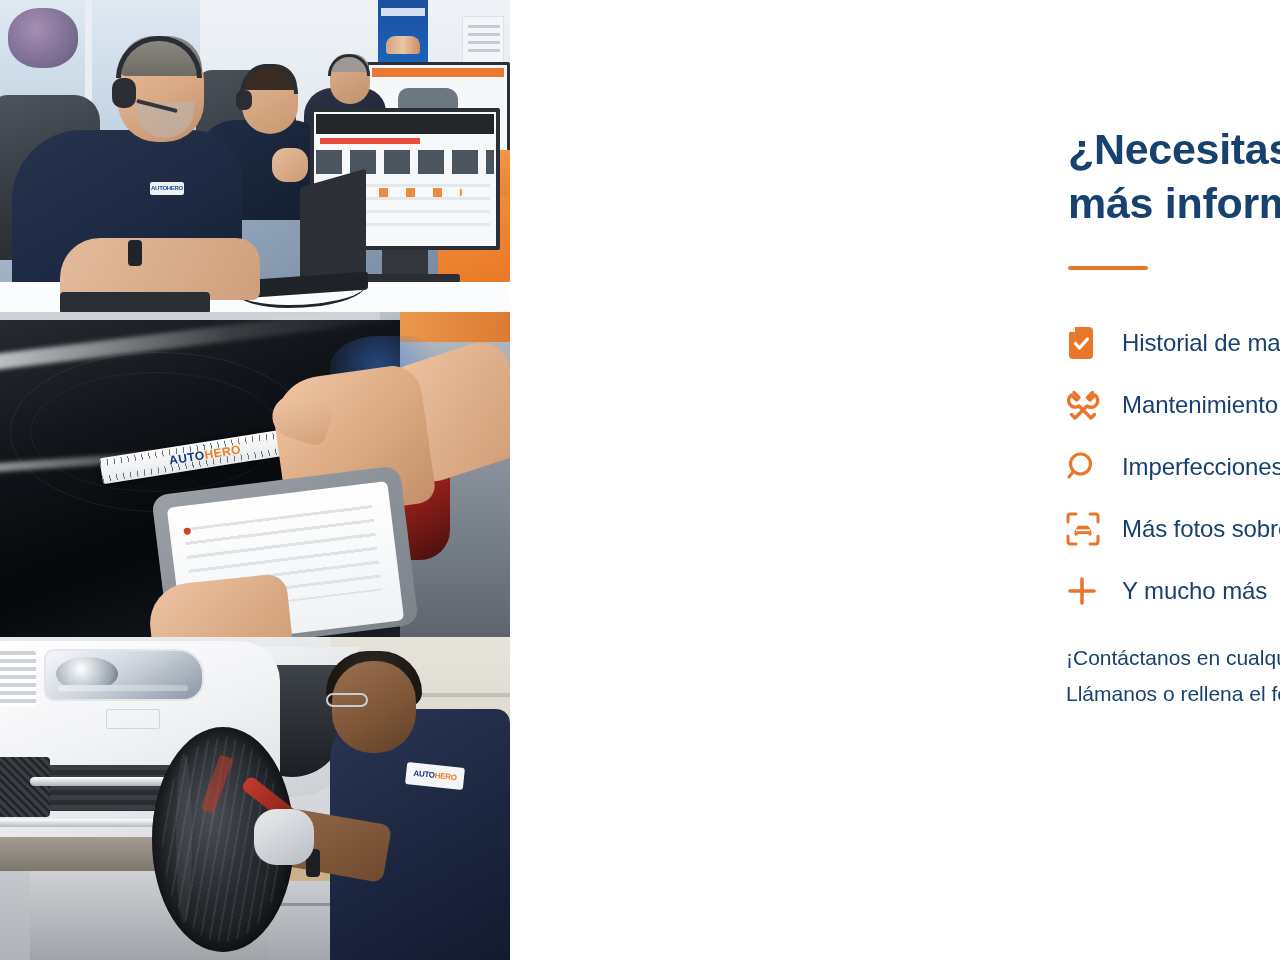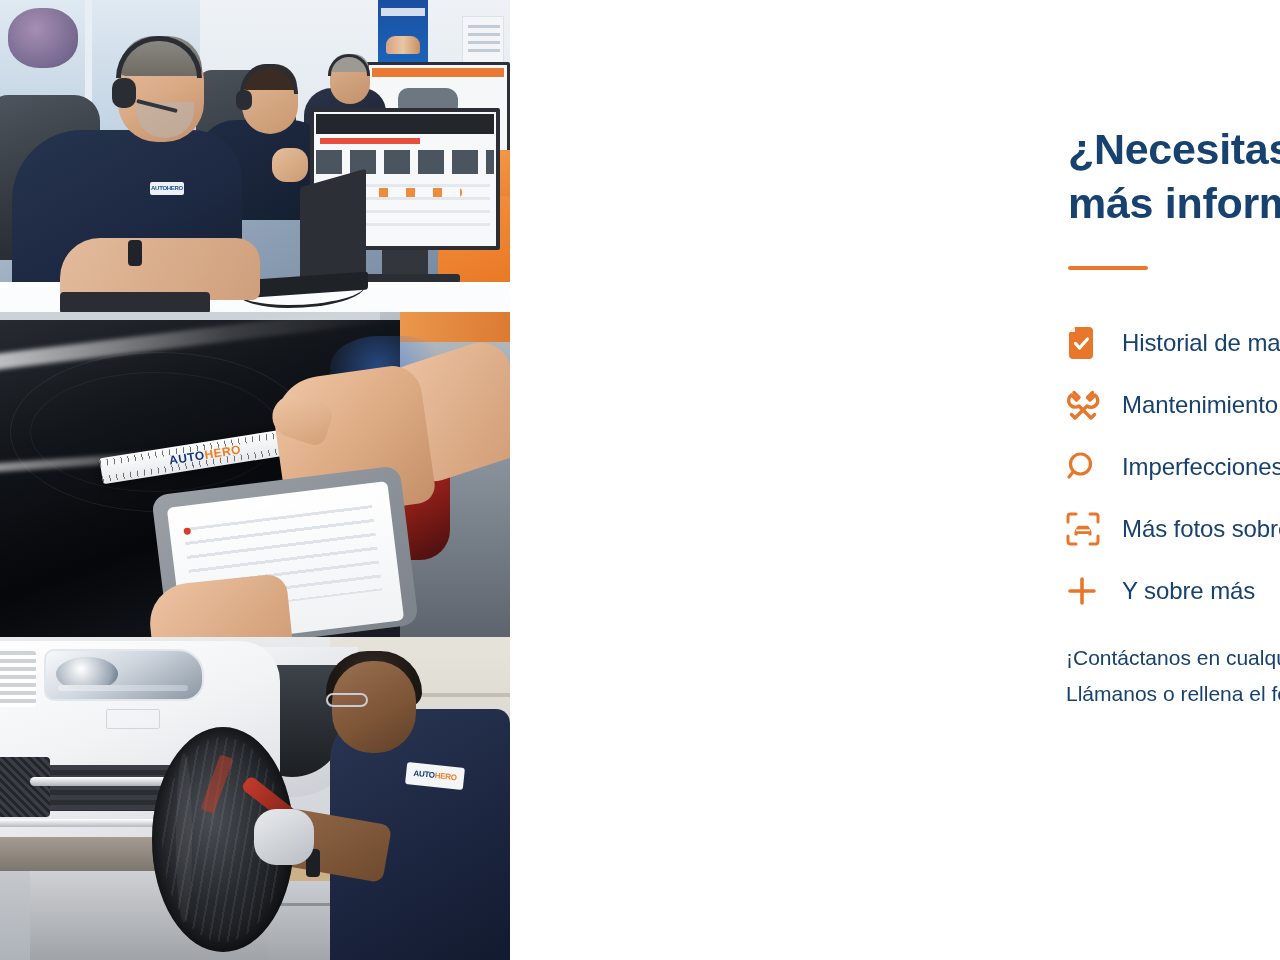--- a/index.html
+++ b/index.html
@@ -448,21 +448,21 @@
         </span>
         <span class="feat-label">Más fotos sobre el coche</span>
       </div>
 
       <div class="feature">
         <span class="feat-ico">
           <svg width="32" height="32" viewBox="0 0 32 32" aria-hidden="true">
             <path d="M16 4v24M4 16h24" stroke="#e8772c" stroke-width="3.6" stroke-linecap="round"></path>
           </svg>
         </span>
-        <span class="feat-label">Y sobre más</span>
+        <span class="feat-label">Y mucho más</span>
       </div>
     </div>
 
     <div class="para">
       <span>¡Contáctanos en cualquier momento para más información!</span>
       <span>Llámanos o rellena el formulario de contacto.</span>
     </div>
 
   </div>
 </div>

